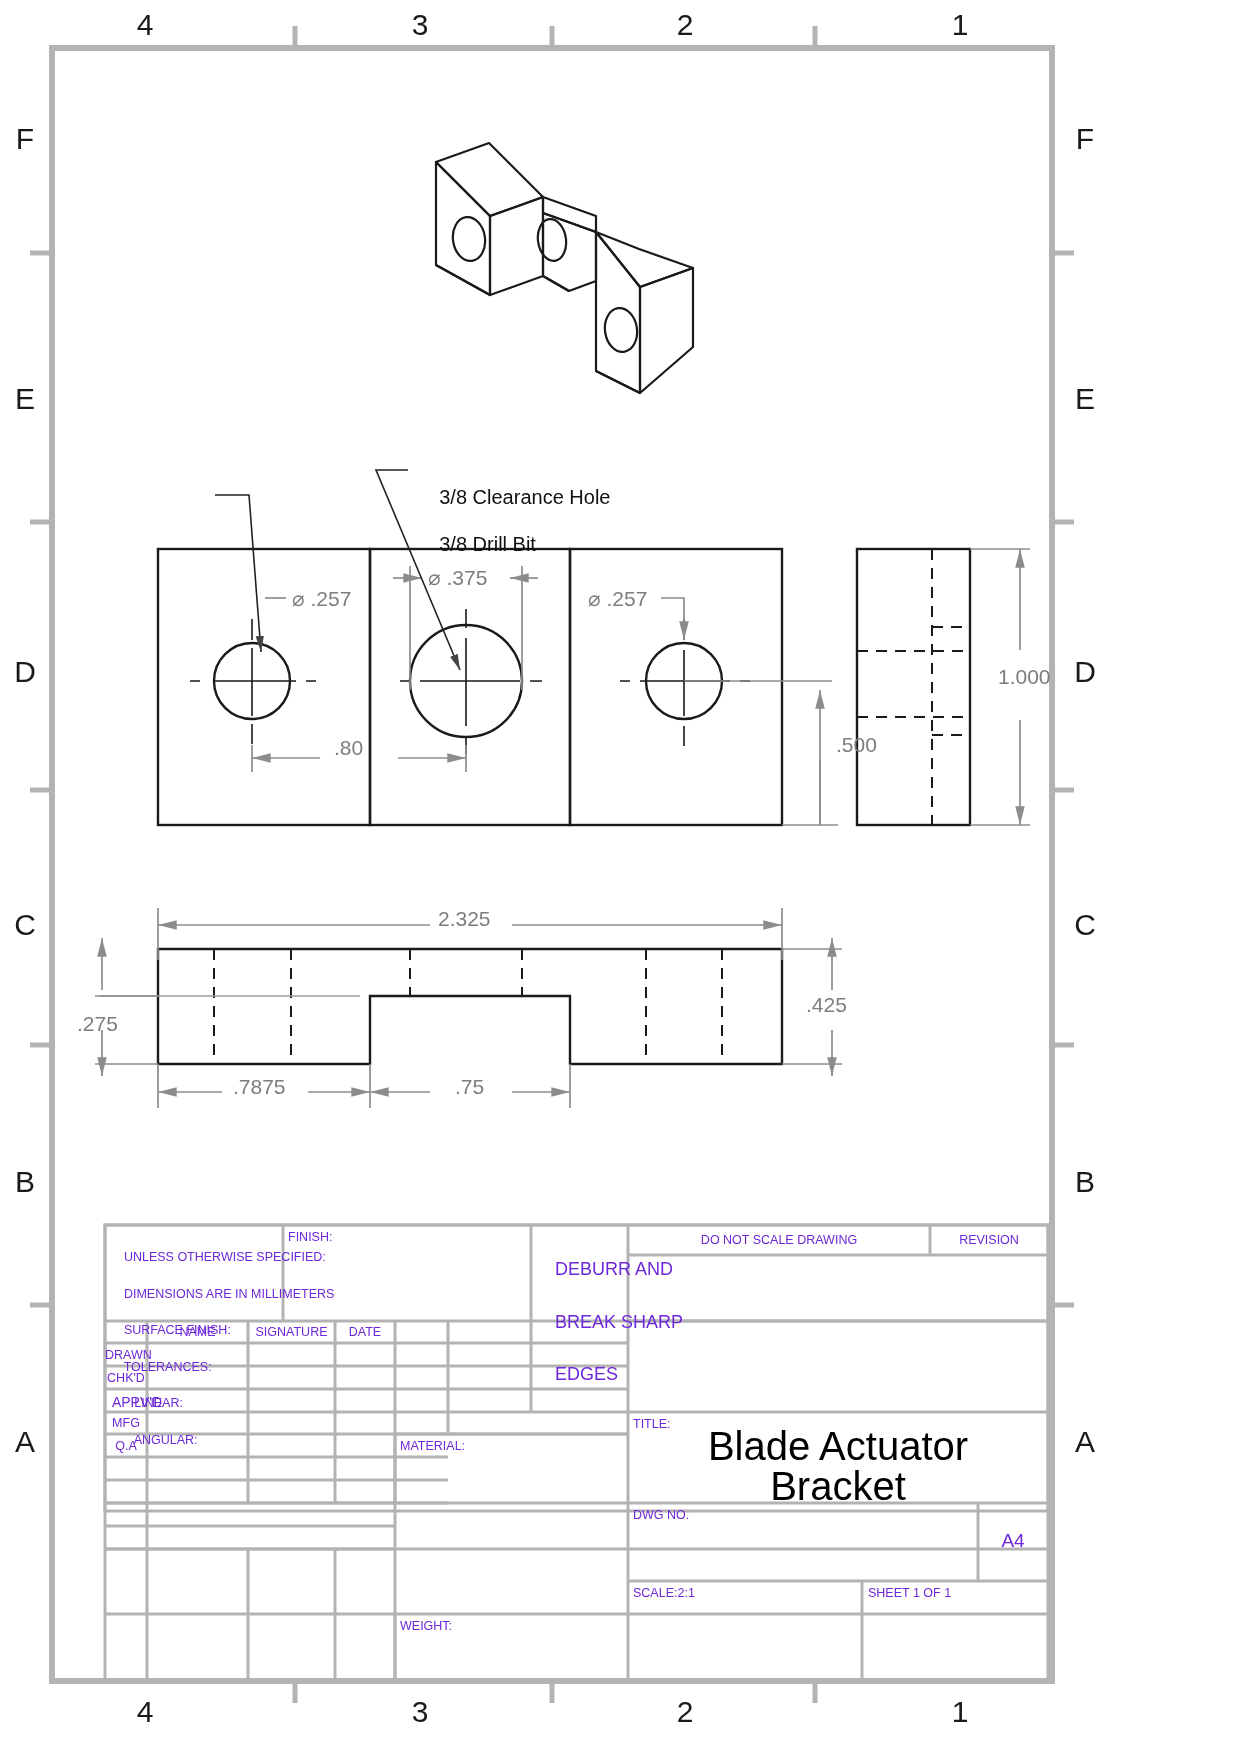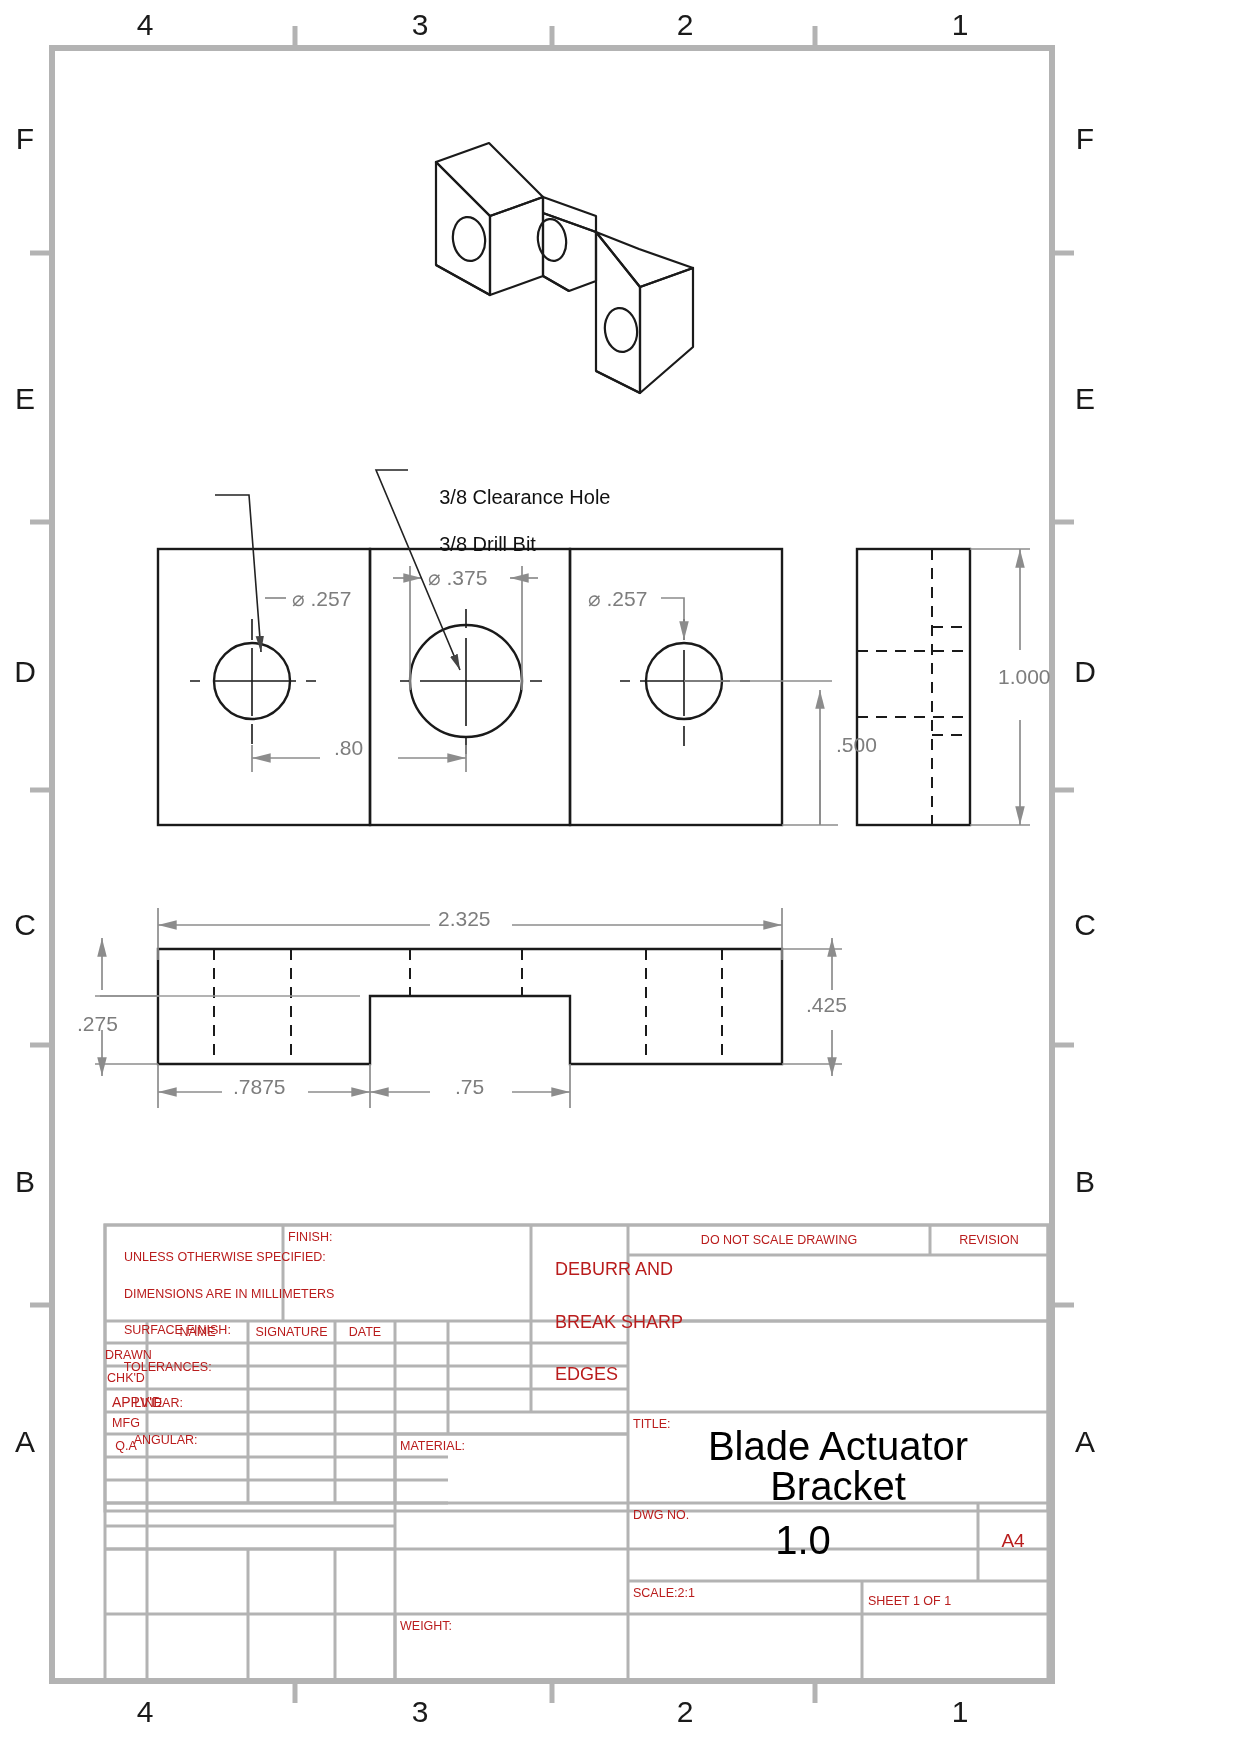--- a/index.html
+++ b/index.html
@@ -1,20 +1,20 @@
 <!DOCTYPE html>
 <html><head>
 <meta charset="utf-8">
 <style>
   html,body{margin:0;padding:0;background:#fff;}
   body{width:1241px;height:1754px;font-family:"Liberation Sans",sans-serif;color:#000;}
   #sheet{position:relative;width:1241px;height:1754px;overflow:hidden;background:#fff;}
   .zone-label{position:absolute;font-size:30px;color:#1a1a1a;font-family:"Liberation Sans",sans-serif;text-align:center;}
   .svglayer{position:absolute;left:0;top:0;width:1241px;height:1754px;}
-  .tb-text{position:absolute;font-family:"Liberation Sans",sans-serif;color:#b91c1c;white-space:pre;}
+  .tb-text{position:absolute;font-family:"Liberation Sans",sans-serif;color:#6d28d9;white-space:pre;}
   .note{position:absolute;font-family:"Liberation Sans",sans-serif;color:#111;font-size:20px;line-height:1.18;white-space:pre;}
   .dim{position:absolute;font-family:Liberation Sans, sans-serif;color:#7d7d7d;font-size:21px;white-space:pre;}
   .big-title{position:absolute;font-family:"Liberation Sans",sans-serif;color:#000;white-space:pre;text-align:center;}
 </style>
 </head>
 <body>
 
 <div id="sheet">
 
   <div class="zone-label" style="left:115px;top:8px;width:60px;">4</div>
@@ -309,19 +309,18 @@
   <div class="tb-text" style="left:105px;top:1439px;width:42px;text-align:center;font-size:12.5px;">Q.A</div>
 
   <div class="tb-text" style="left:400px;top:1439px;font-size:12.5px;">MATERIAL:</div>
   <div class="tb-text" style="left:400px;top:1619px;font-size:12.5px;">WEIGHT:</div>
 
   <div class="tb-text" style="left:633px;top:1417px;font-size:12.5px;">TITLE:</div>
   <div class="big-title" style="left:628px;top:1425px;width:420px;font-size:40px;line-height:1.08;">Blade Actuator</div>
   <div class="big-title" style="left:628px;top:1465px;width:420px;font-size:40px;line-height:1.08;">Bracket</div>
 
   <div class="tb-text" style="left:633px;top:1508px;font-size:12.5px;">DWG NO.</div>
-  <div class="big-title" style="left:628px;top:1518px;width:350px;font-size:40px;">1.0</div>
   <div class="tb-text" style="left:978px;top:1530px;width:70px;text-align:center;font-size:19px;">A4</div>
 
   <div class="tb-text" style="left:633px;top:1586px;font-size:12.5px;">SCALE:2:1</div>
-  <div class="tb-text" style="left:868px;top:1586px;font-size:12.5px;margin-top:8px;">SHEET 1 OF 1</div>
+  <div class="tb-text" style="left:868px;top:1586px;font-size:12.5px;">SHEET 1 OF 1</div>
 
 </div>
 
 </body></html>

